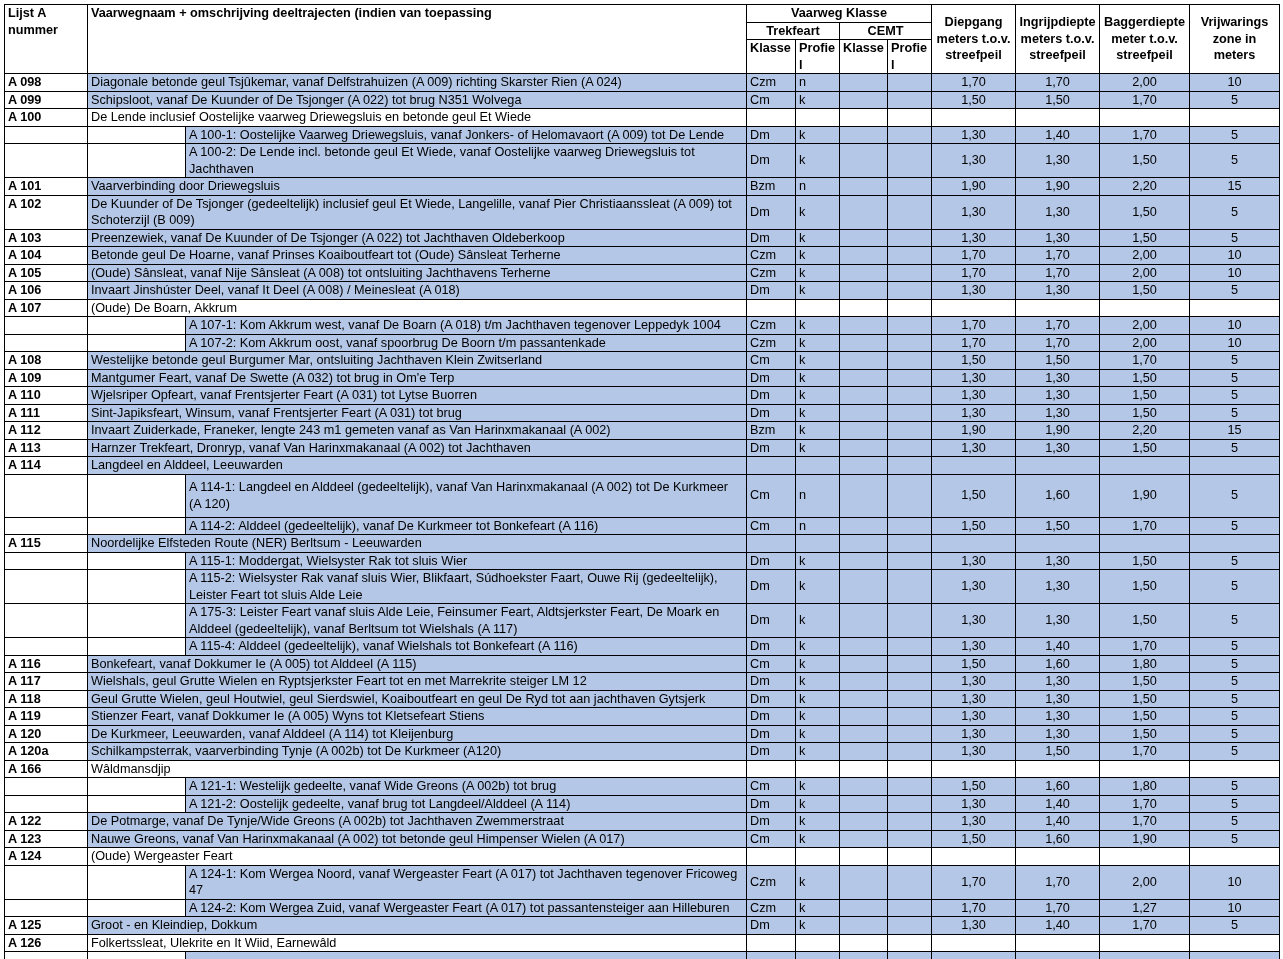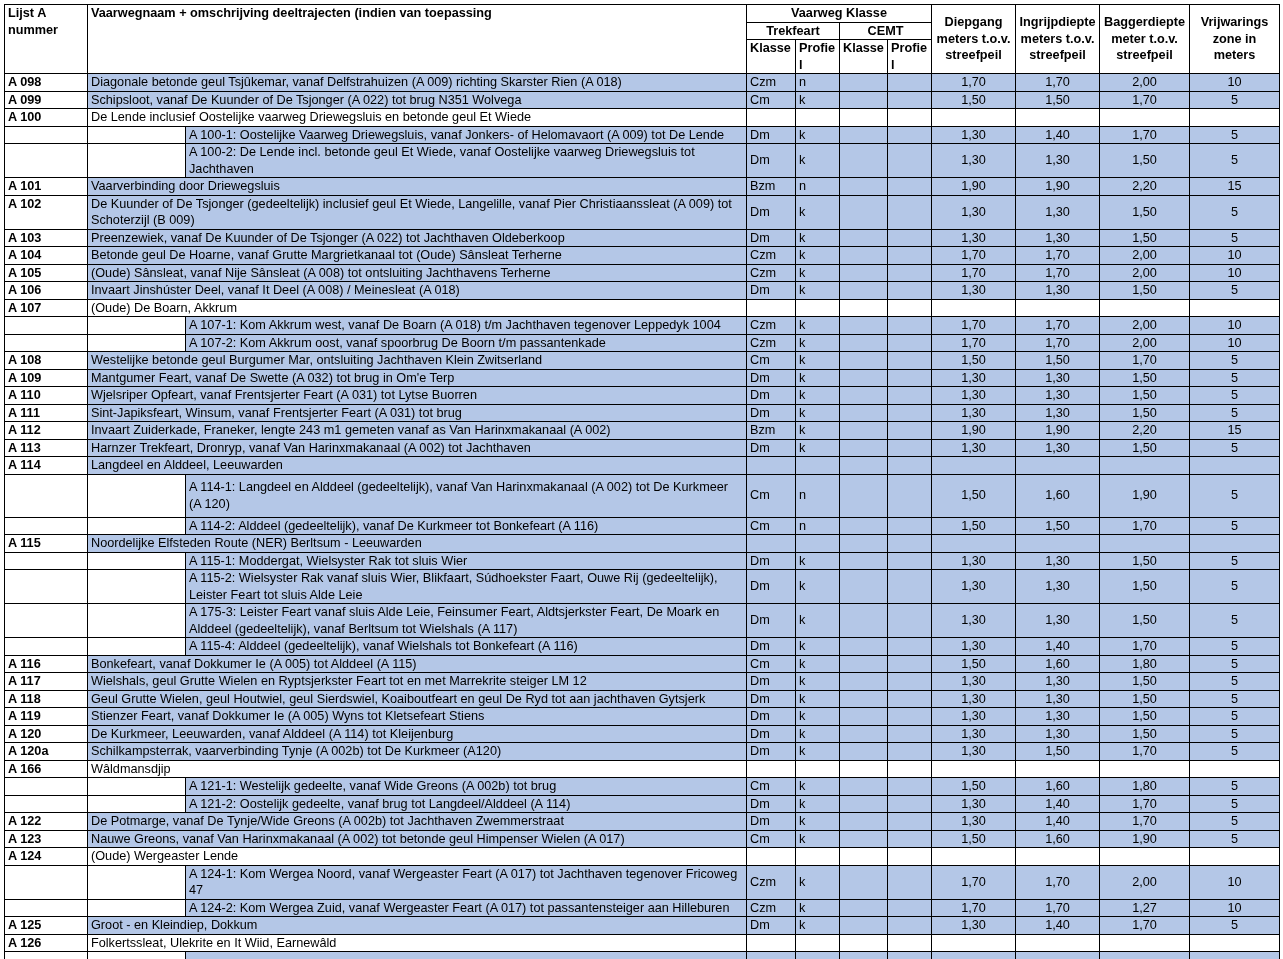--- a/index.html
+++ b/index.html
@@ -72,21 +72,21 @@
       <tr class="hrow">
         <th class="hleft">Klasse</th>
         <th class="hleft">Profiel</th>
         <th class="hleft">Klasse</th>
         <th class="hleft">Profiel</th>
       </tr>
     </thead>
     <tbody>
         <tr class="drow">
           <td class="num plain">A 098</td>
-          <td class="desc shade" colspan="2">Diagonale betonde geul Tsjûkemar, vanaf Delfstrahuizen (A 009) richting Skarster Rien (A 018)</td>
+          <td class="desc shade" colspan="2">Diagonale betonde geul Tsjûkemar, vanaf Delfstrahuizen (A 009) richting Skarster Rien (A 024)</td>
           <td class="kp shade">Czm</td>
           <td class="kp shade">n</td>
           <td class="kp shade"></td>
           <td class="kp shade"></td>
           <td class="val shade">1,70</td>
           <td class="val shade">1,70</td>
           <td class="val shade">2,00</td>
           <td class="val shade">10</td>
         </tr>
         <tr class="drow">
@@ -170,21 +170,21 @@
           <td class="kp shade">k</td>
           <td class="kp shade"></td>
           <td class="kp shade"></td>
           <td class="val shade">1,30</td>
           <td class="val shade">1,30</td>
           <td class="val shade">1,50</td>
           <td class="val shade">5</td>
         </tr>
         <tr class="drow">
           <td class="num plain">A 104</td>
-          <td class="desc shade" colspan="2">Betonde geul De Hoarne, vanaf Grutte Margrietkanaal tot (Oude) Sânsleat Terherne</td>
+          <td class="desc shade" colspan="2">Betonde geul De Hoarne, vanaf Prinses Koaiboutfeart tot (Oude) Sânsleat Terherne</td>
           <td class="kp shade">Czm</td>
           <td class="kp shade">k</td>
           <td class="kp shade"></td>
           <td class="kp shade"></td>
           <td class="val shade">1,70</td>
           <td class="val shade">1,70</td>
           <td class="val shade">2,00</td>
           <td class="val shade">10</td>
         </tr>
         <tr class="drow">
@@ -552,21 +552,21 @@
           <td class="kp shade">k</td>
           <td class="kp shade"></td>
           <td class="kp shade"></td>
           <td class="val shade">1,50</td>
           <td class="val shade">1,60</td>
           <td class="val shade">1,90</td>
           <td class="val shade">5</td>
         </tr>
         <tr class="drow">
           <td class="num plain">A 124</td>
-          <td class="desc plain" colspan="2">(Oude) Wergeaster Lende</td>
+          <td class="desc plain" colspan="2">(Oude) Wergeaster Feart</td>
           <td class="kp plain"></td>
           <td class="kp plain"></td>
           <td class="kp plain"></td>
           <td class="kp plain"></td>
           <td class="val plain"></td>
           <td class="val plain"></td>
           <td class="val plain"></td>
           <td class="val plain"></td>
         </tr>
         <tr class="drow">

